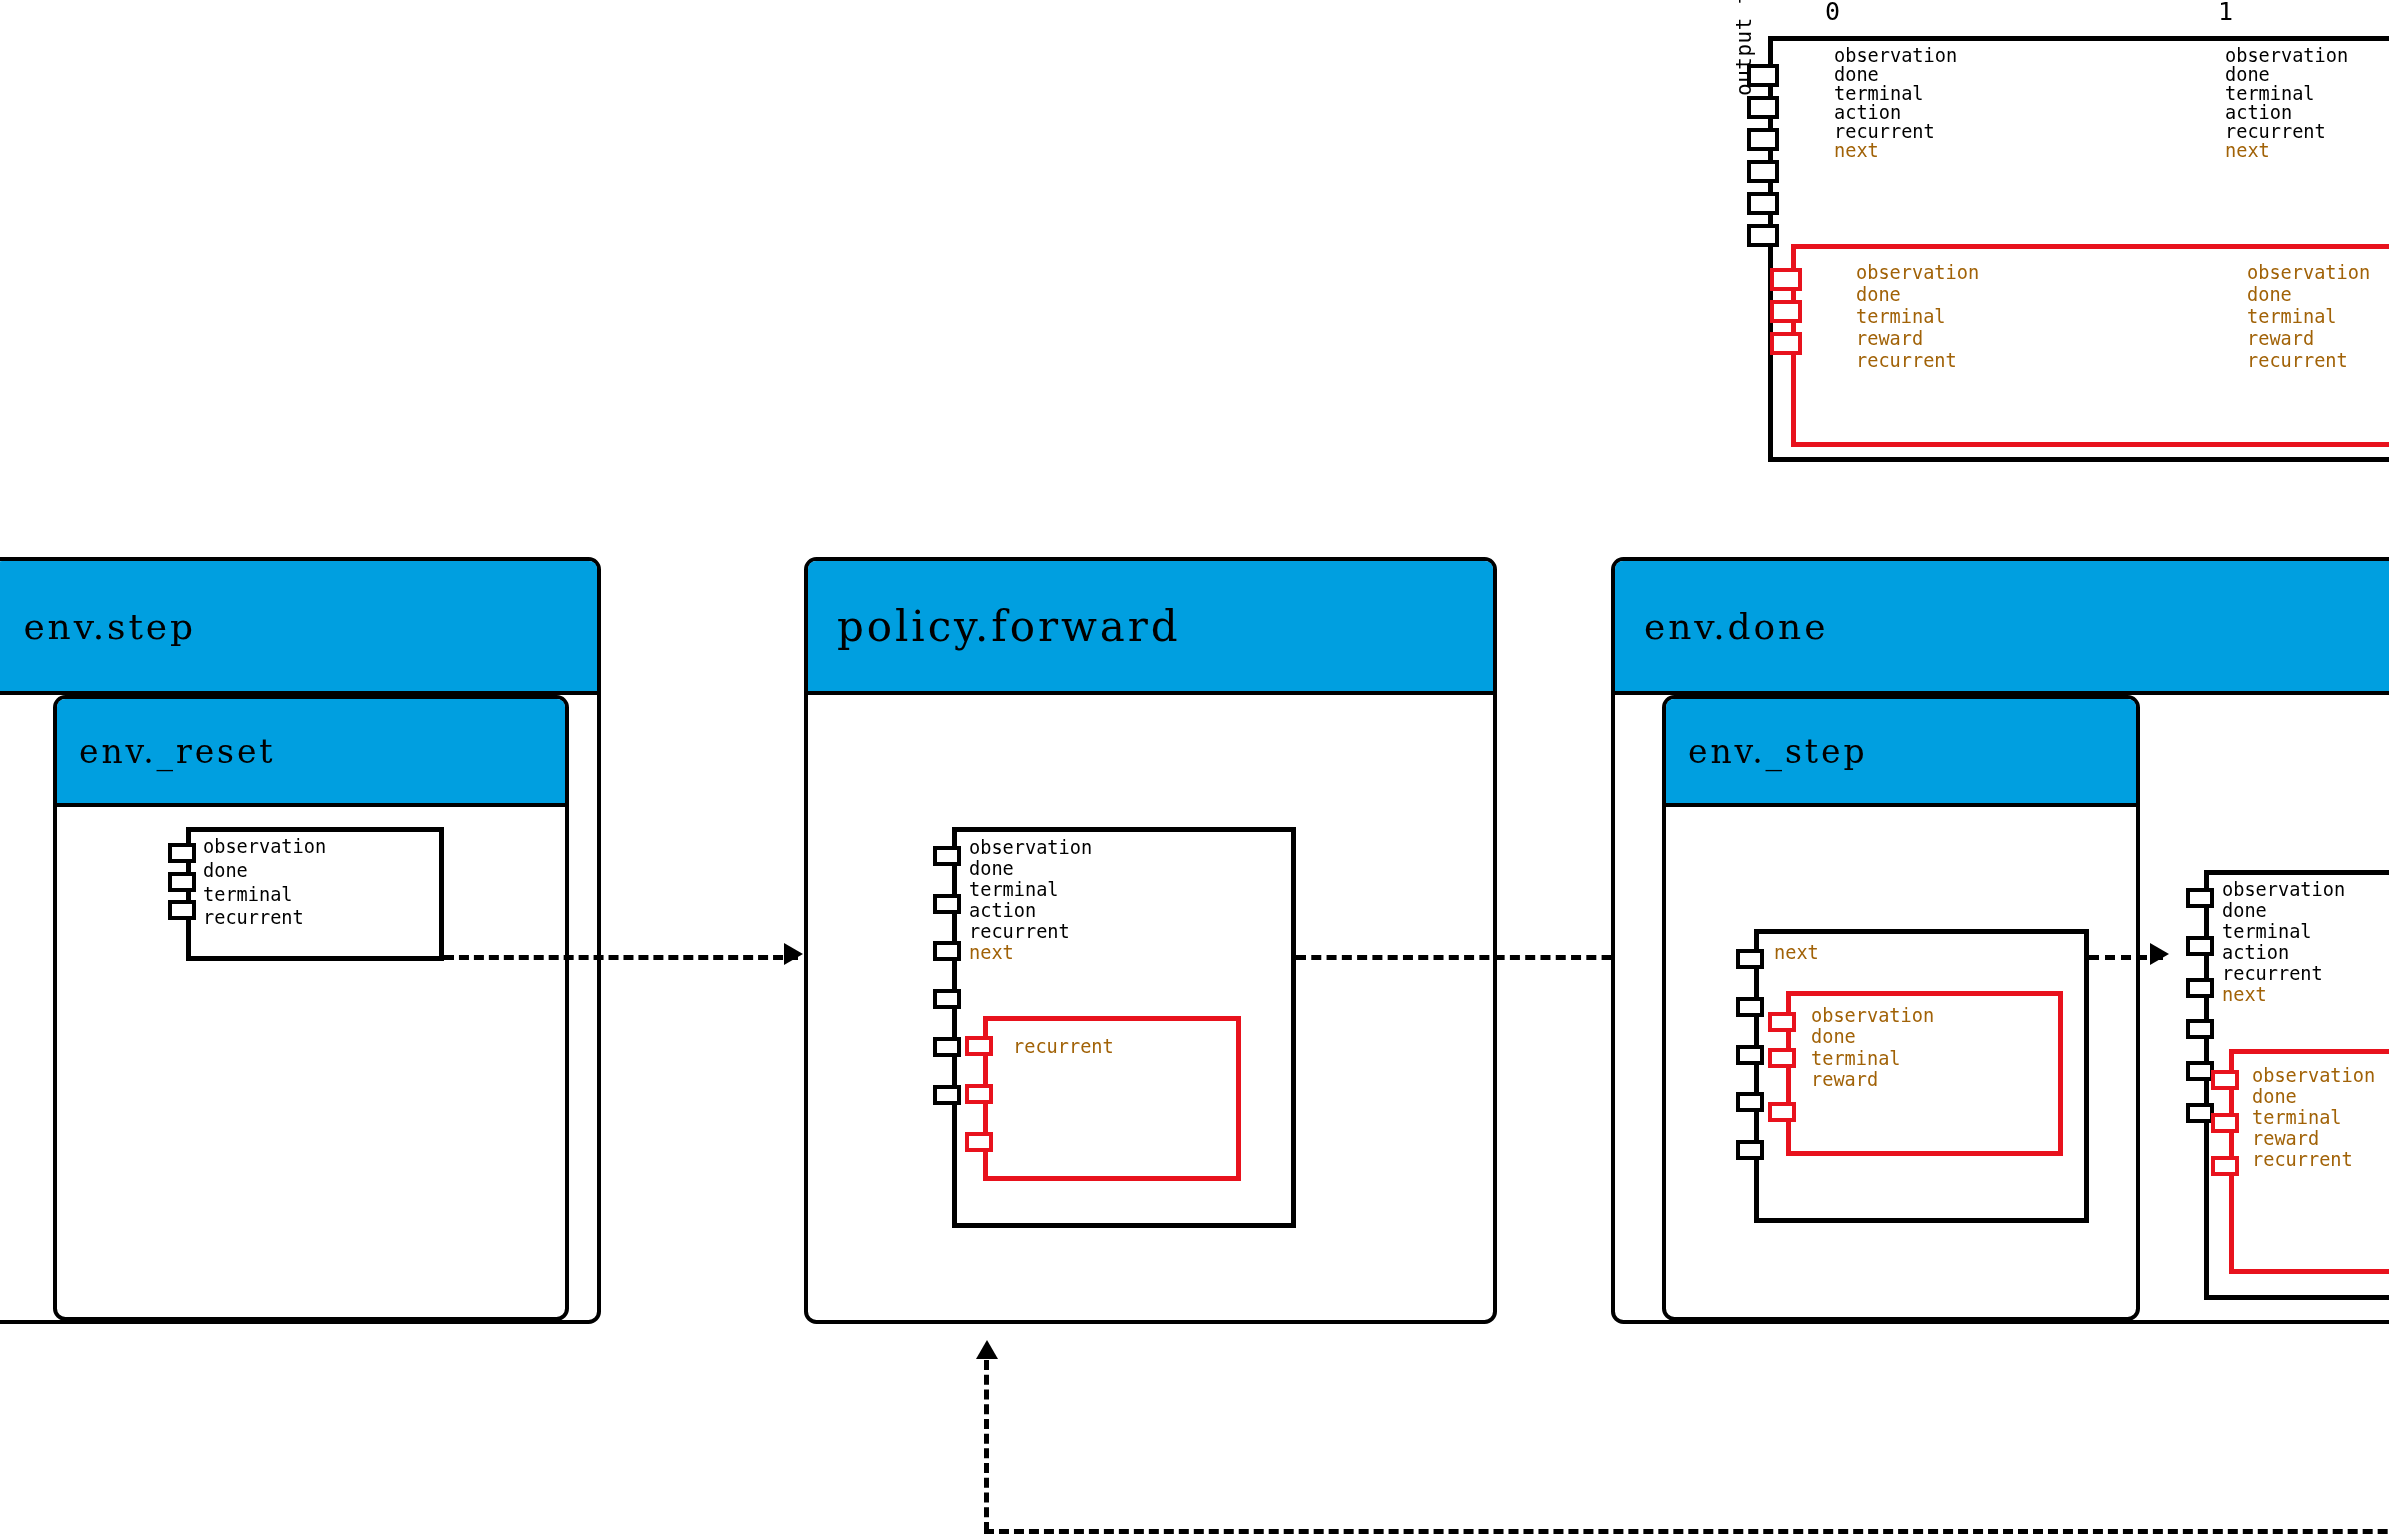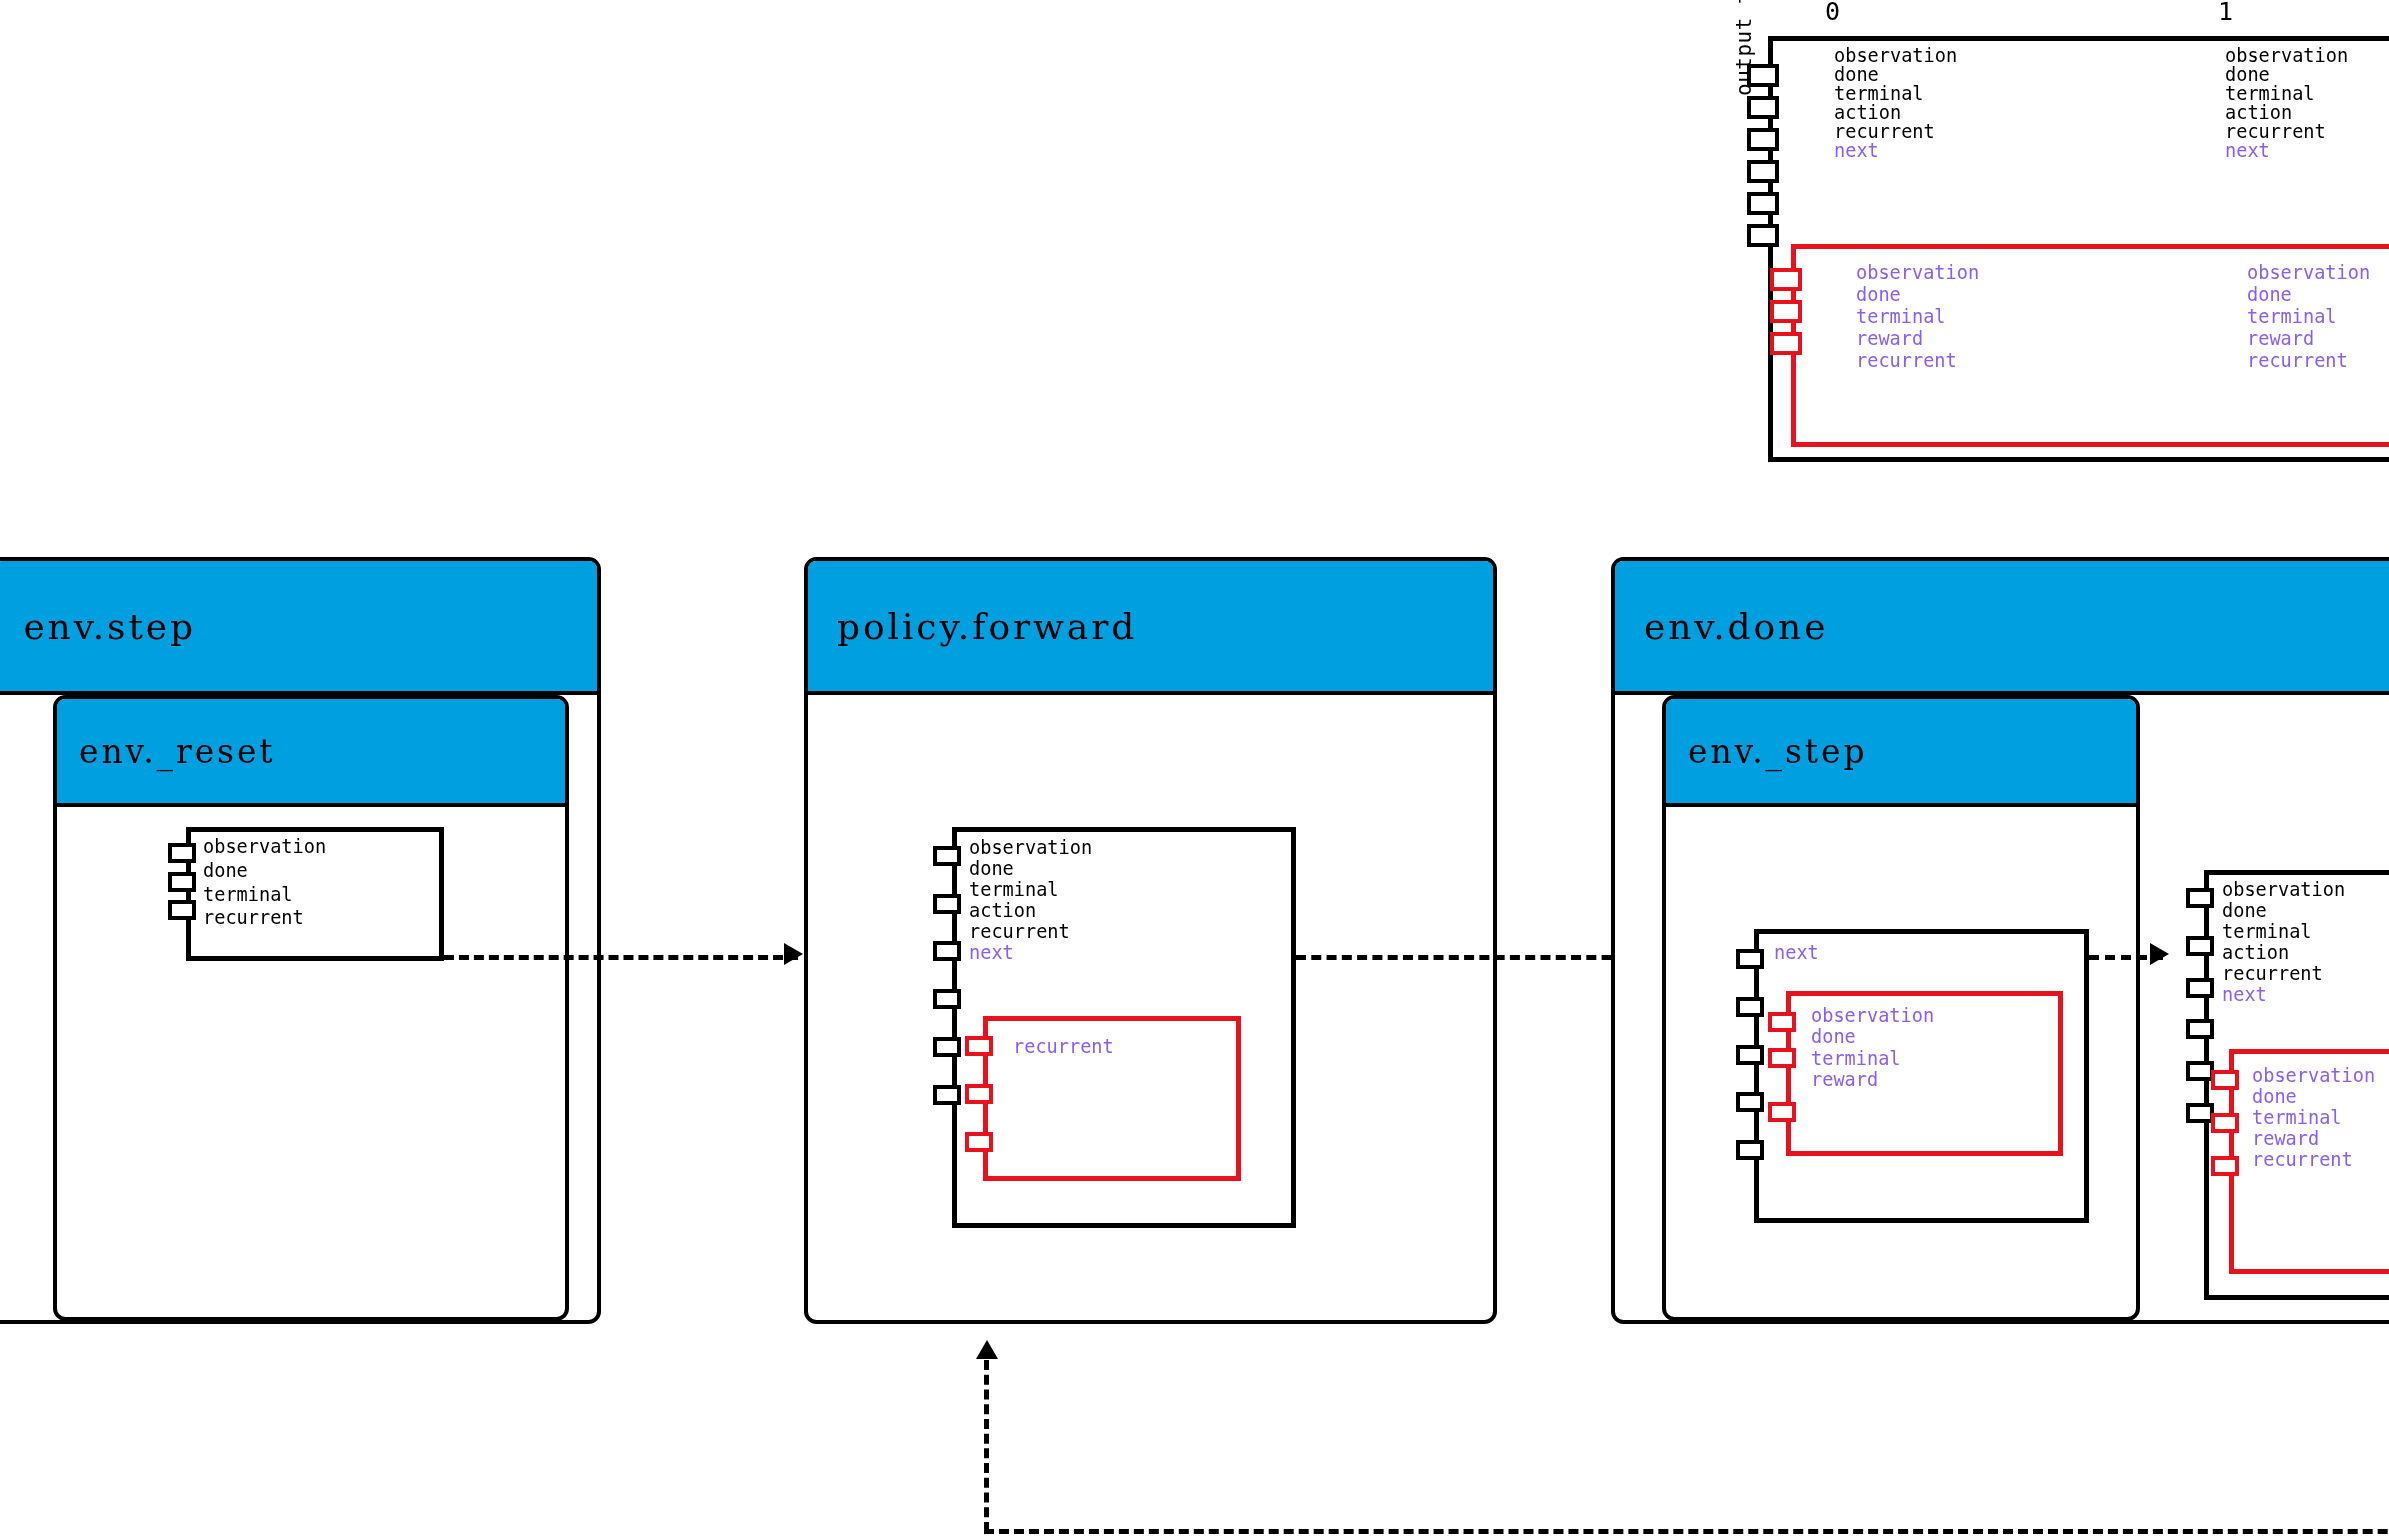--- a/index.html
+++ b/index.html
@@ -13,21 +13,21 @@
       font-family:"DejaVu Serif",serif;font-weight:400;color:#000;white-space:nowrap;letter-spacing:2.9px;}
 
   
   .panel.sq{border-radius:0 12.4px 12.4px 0;}
 
   
   .td{position:absolute;box-sizing:border-box;background:#fff;}
   .td.black{border:5.3px solid #000;}
   .td.red{border:5.3px solid #e8121d;}
   .blk{color:#000;}
-  .redtxt{color:#8b5cf6;}
+  .redtxt{color:#a16207;}
 
   
   .tab{position:absolute;box-sizing:border-box;background:#fff;}
   .tab.black{border:4.8px solid #000;}
   .tab.red{border:4.8px solid #e8121d;}
 
   
   .dashh{position:absolute;height:0;border-top:5.3px dashed #000;}
   .dashv{position:absolute;width:0;border-left:5.3px dashed #000;}
   .arrowR{position:absolute;width:0;height:0;border-top:11.5px solid transparent;border-bottom:11.5px solid transparent;border-left:19px solid #000;}
@@ -118,21 +118,21 @@
     <div>done</div>
     <div>terminal</div>
     <div>recurrent</div>
   </div>
 
   <div class="dashh" style="left:444px;top:955px;width:354px;"></div>
   <div class="arrowR" style="left:784px;top:943px;"></div>
 
   <div class="panel" style="left:804px;top:557px;width:693px;height:767px;">
     <div class="phead" style="height:134px;">
-      <div class="ptitle" style="font-size:36px;left:29px;">policy.forward</div>
+      <div class="ptitle" style="font-size:42px;left:29px;">policy.forward</div>
     </div>
   </div>
 
   <div class="td black" style="left:952px;top:827px;width:344px;height:401px;"></div>
   <div class="tab black" style="left:933px;top:846px;width:28px;height:20px;"></div>
   <div class="tab black" style="left:933px;top:894px;width:28px;height:20px;"></div>
   <div class="tab black" style="left:933px;top:941px;width:28px;height:20px;"></div>
   <div class="tab black" style="left:933px;top:989px;width:28px;height:20px;"></div>
   <div class="tab black" style="left:933px;top:1037px;width:28px;height:20px;"></div>
   <div class="tab black" style="left:933px;top:1085px;width:28px;height:20px;"></div>

